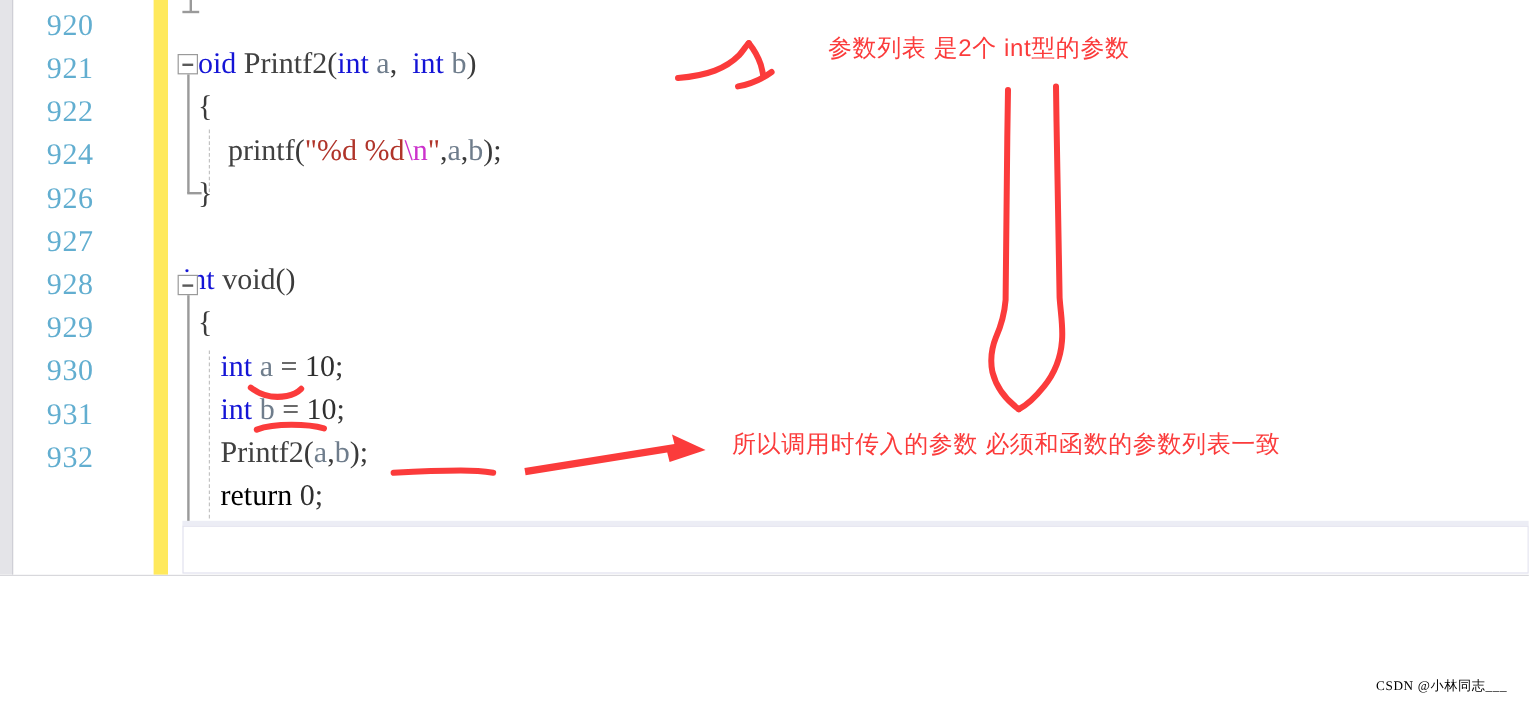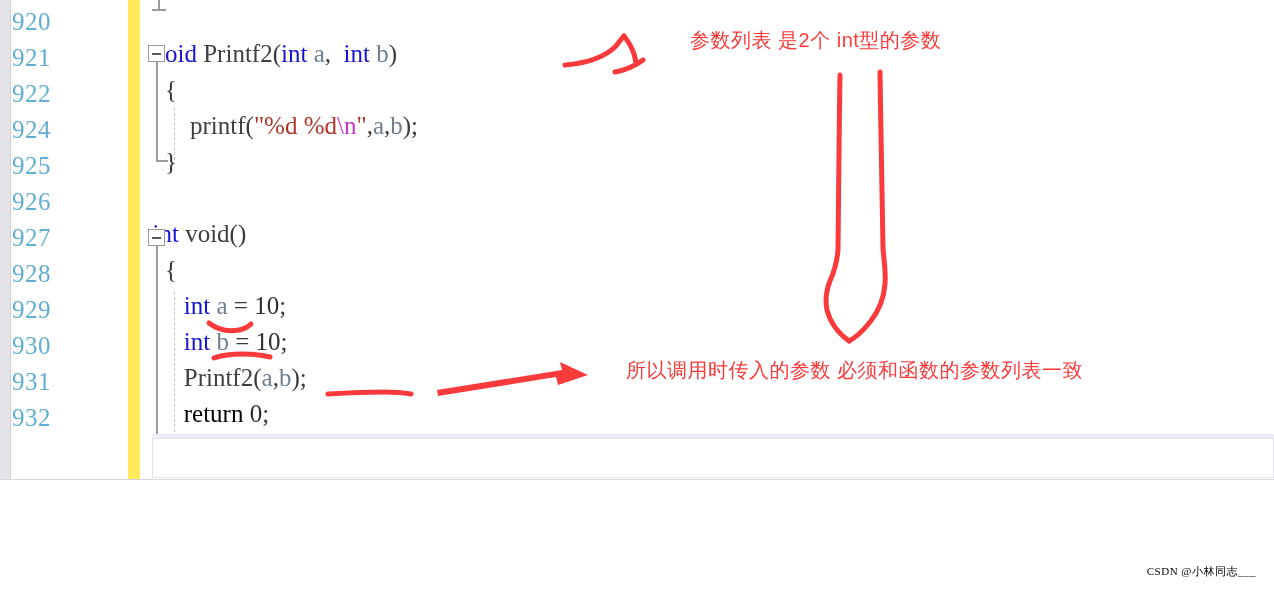--- a/index.html
+++ b/index.html
@@ -31,21 +31,21 @@
   #gutter-yellow {
     position: absolute; left: 128px; top: 0;
     width: 12px; height: 479px;
     background: #ffe95c;
   }
 
   
   #linenums {
     position: absolute; left: 12px; top: 0;
     width: 106px; height: 479px;
-    text-align: left;
+    text-align: center;
     padding-top: 4px;
     box-sizing: border-box;
   }
   .lnum {
     height: 36px;
     line-height: 36px;
     font-size: 25px;
     color: #62aed0;
     font-family: "Liberation Serif", "DejaVu Serif", serif;
     padding-right: 13px;
@@ -135,21 +135,21 @@
   .anno {
     position: absolute;
     color: #fb3b3b;
     font-family: "Liberation Sans", "DejaVu Sans", sans-serif;
     font-size: 20px;
     font-weight: 500;
     white-space: nowrap;
     letter-spacing: 0.5px;
   }
   #anno-top   { left: 690px; top: 27px; }
-  #anno-bot   { left: 626px; top: 357px; }
+  #anno-bot   { left: 610px; top: 357px; }
 
   svg.overlay {
     position: absolute;
     left: 0; top: 0;
     width: 1274px; height: 601px;
     pointer-events: none;
   }
 
   
   #watermark {
@@ -168,21 +168,20 @@
 <div id="editor">
 
   <div id="left-strip"></div>
   <div id="gutter-yellow"></div>
 
   <div id="linenums">
     <div class="lnum">920</div>
     <div class="lnum">921</div>
     <div class="lnum">922</div>
     <div class="lnum">924</div>
-    <div class="lnum">925</div>
     <div class="lnum">926</div>
     <div class="lnum">927</div>
     <div class="lnum">928</div>
     <div class="lnum">929</div>
     <div class="lnum">930</div>
     <div class="lnum">931</div>
     <div class="lnum">932</div>
   </div>
 
   <div id="code">

